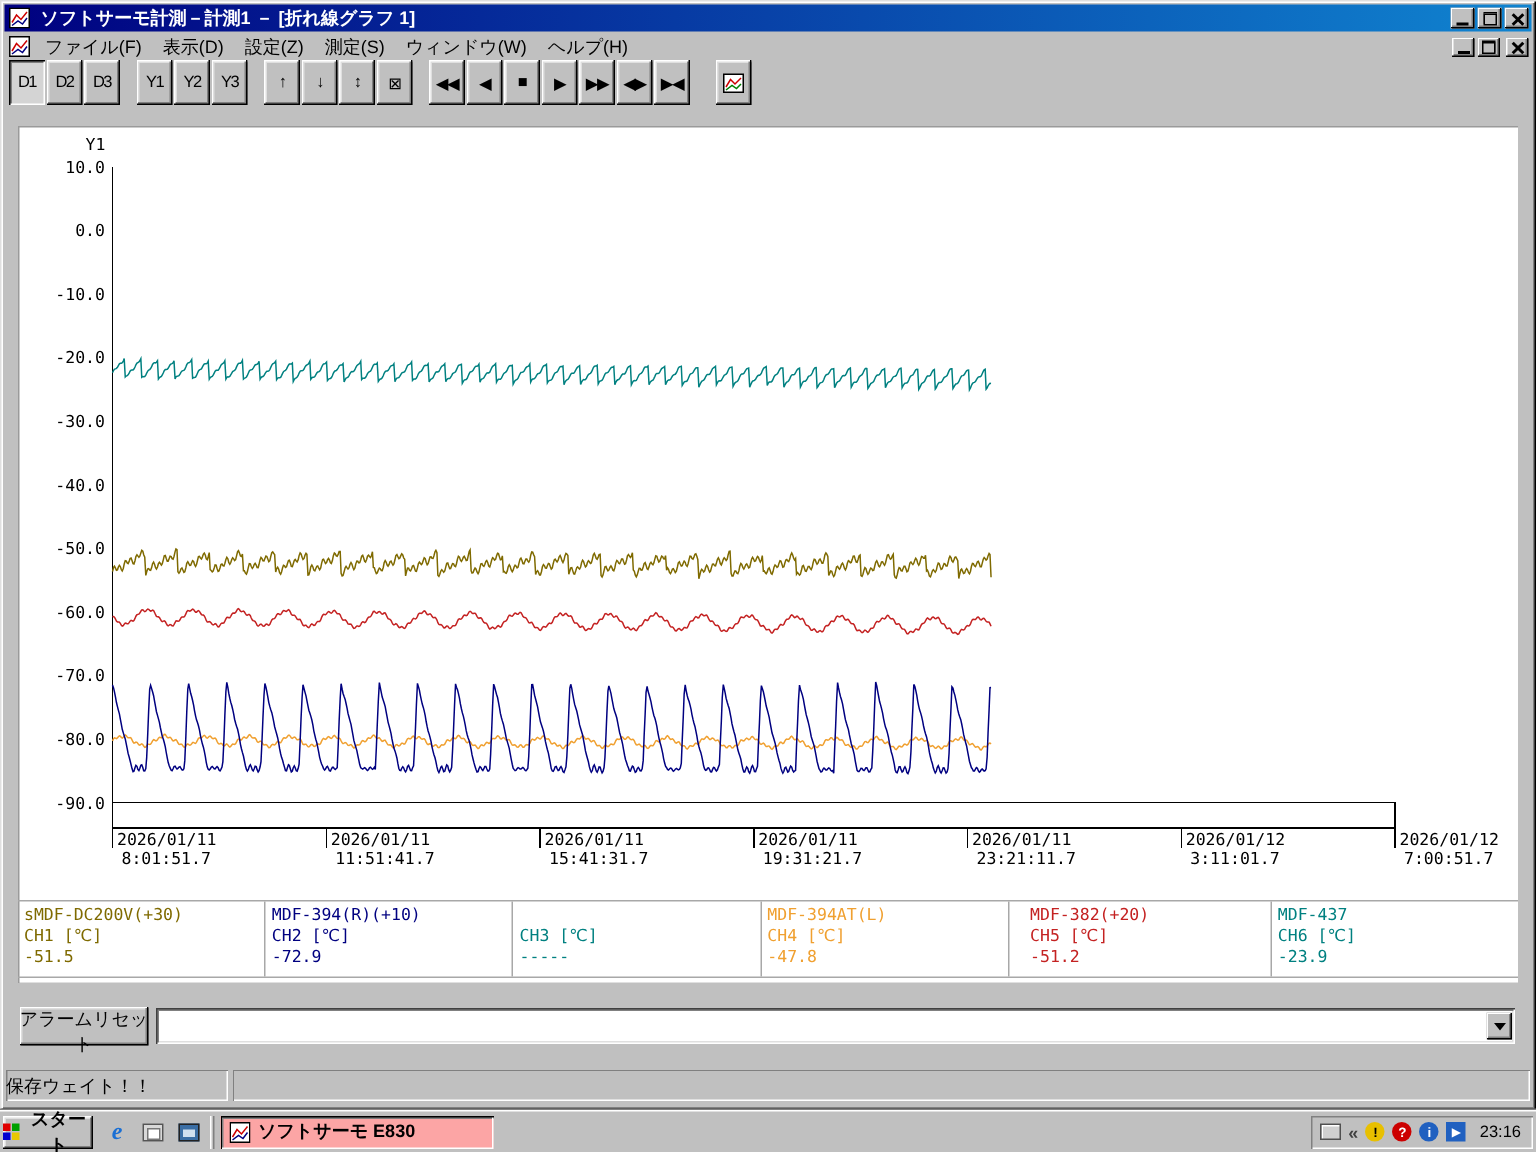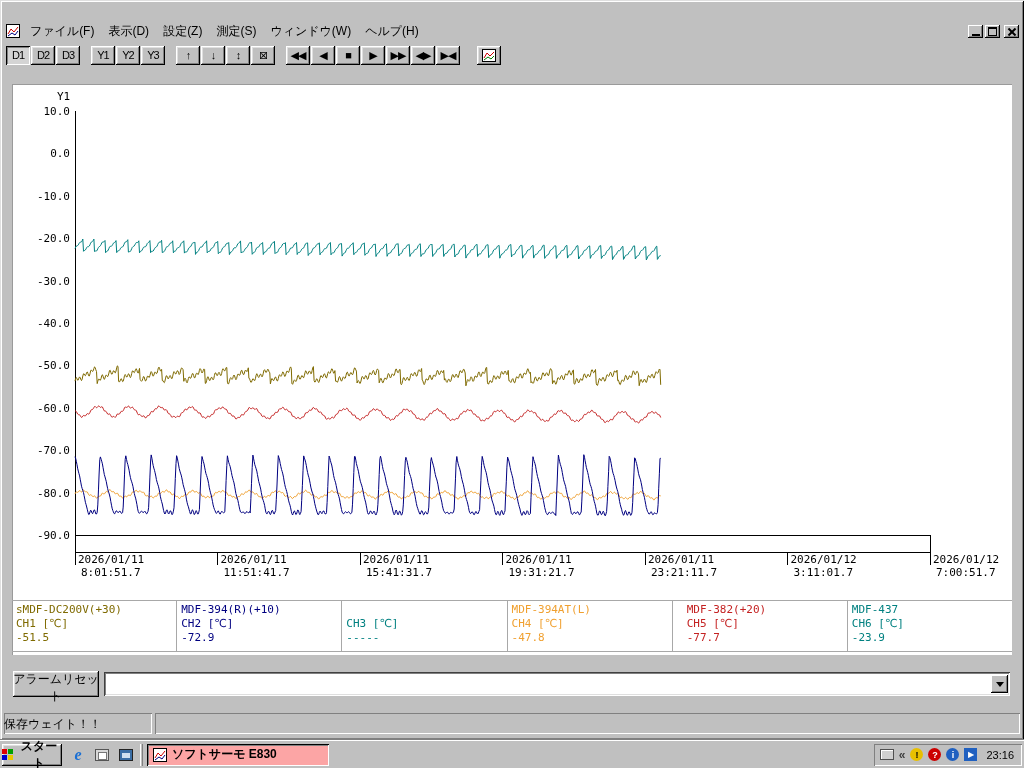--- a/index.html
+++ b/index.html
@@ -31,21 +31,21 @@
   .gap2 { width:2px; }
 
   
   .menubar { position:absolute; left:5px; top:22px; right:5px; height:18px; display:flex; align-items:center; }
   .menu-item { padding:1px 7px; cursor:default; }
   .child-icon { margin:0 3px 0 1px; display:flex; }
   .child-controls { margin-left:auto; display:flex; }
 
   
   .toolbar { position:absolute; left:6px; top:42px; right:5px; height:26px; display:flex; align-items:center; }
-  .tb-btn { min-width:24px; height:19px; margin-right:1px; background:#c0c0c0; border:none; font-size:11px;
+  .tb-btn { min-width:24px; height:30px; margin-right:1px; background:#c0c0c0; border:none; font-size:11px;
     font-family:"Liberation Sans","DejaVu Sans",sans-serif; letter-spacing:-1px; color:#000;
     box-shadow: inset -1px -1px 0 #000, inset 1px 1px 0 #fff, inset -2px -2px 0 #808080, inset 2px 2px 0 #dfdfdf;
     display:inline-flex; align-items:center; justify-content:center; cursor:default; }
   .tb-btn.tb-active { box-shadow: inset 1px 1px 0 #000, inset -1px -1px 0 #fff, inset 2px 2px 0 #808080; background:#d4d4d4; }
   .tb-gap { width:10px; }
   .tb-gap.wide { width:16px; }
 
   
   .panel { position:absolute; left:12px; top:84px; width:1000px; height:571px; background:#fff;
     box-shadow: inset 1px 1px 0 #9a9a9a; }
@@ -108,20 +108,39 @@
   .tray-square { width:13px; height:13px; font-size:8px; display:inline-flex; align-items:center; justify-content:center; }
   .tray-clock { font-size:11px; margin-left:4px; }
 </style>
 </head>
 <body>
 
 <div class="screen">
 
   <div class="appwindow">
 
+    <div class="titlebar">
+      <span class="child-icon">
+        <svg width="14" height="14">
+            <rect x="0.5" y="0.5" width="13" height="13" fill="#fff" stroke="#000"></rect>
+            <polyline points="2,10 5,5 8,8 12,3" fill="none" stroke="#cc0000"></polyline>
+            <polyline points="2,12 6,9 9,11 12,7" fill="none" stroke="#000080"></polyline>
+          </svg>
+      </span>
+      <span class="title-text">ソフトサーモ計測－計測1 － [折れ線グラフ 1]</span>
+      <button class="winbtn">
+          <span class="glyph-min"></span>
+        </button>
+      <button class="winbtn">
+          <span class="glyph-restore"></span>
+        </button>
+      <button class="winbtn">
+          <span class="glyph-close"></span>
+        </button>
+    </div>
 
     <div class="menubar">
       <span class="child-icon">
         <svg width="14" height="14">
             <rect x="0.5" y="0.5" width="13" height="13" fill="#fff" stroke="#000"></rect>
             <polyline points="2,10 5,5 8,8 12,3" fill="none" stroke="#cc0000"></polyline>
             <polyline points="2,12 6,9 9,11 12,7" fill="none" stroke="#000080"></polyline>
           </svg>
       </span>
       <div id="menu-items" style="display:flex;">
@@ -237,21 +256,21 @@
             <div class="lg-line">-----</div>
           </div>
           <div class="lg-cell" style="color: rgb(240, 160, 48);">
             <div class="lg-line">MDF-394AT(L)</div>
             <div class="lg-line">CH4 [℃]</div>
             <div class="lg-line">-47.8</div>
           </div>
           <div class="lg-cell" style="color: rgb(196, 34, 34); padding-left: 14px;">
             <div class="lg-line">MDF-382(+20)</div>
             <div class="lg-line">CH5 [℃]</div>
-            <div class="lg-line">-77.7</div>
+            <div class="lg-line">-51.2</div>
           </div>
           <div class="lg-cell" style="color: rgb(0, 128, 128);">
             <div class="lg-line">MDF-437</div>
             <div class="lg-line">CH6 [℃]</div>
             <div class="lg-line">-23.9</div>
           </div>
         </div>
     </div>
 
     <button class="alarm-btn">アラームリセット</button>

